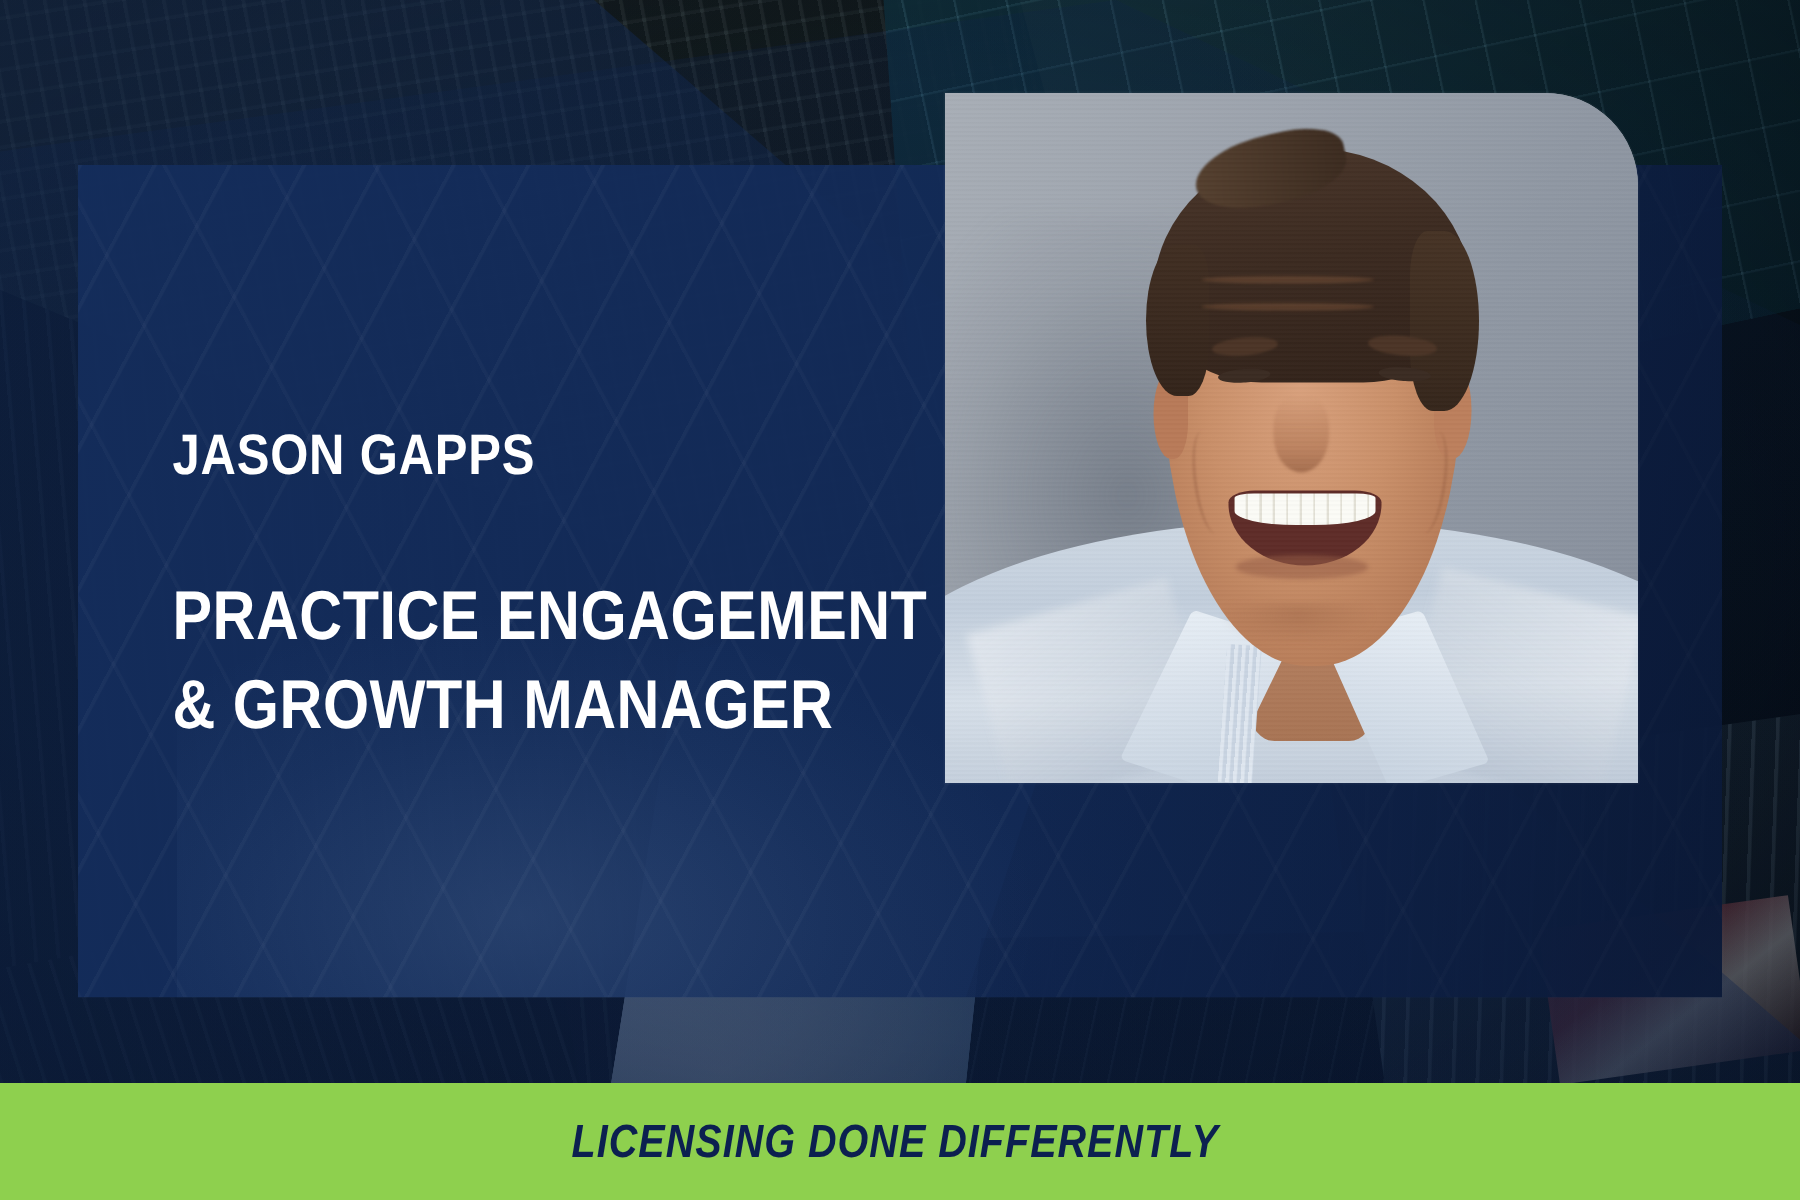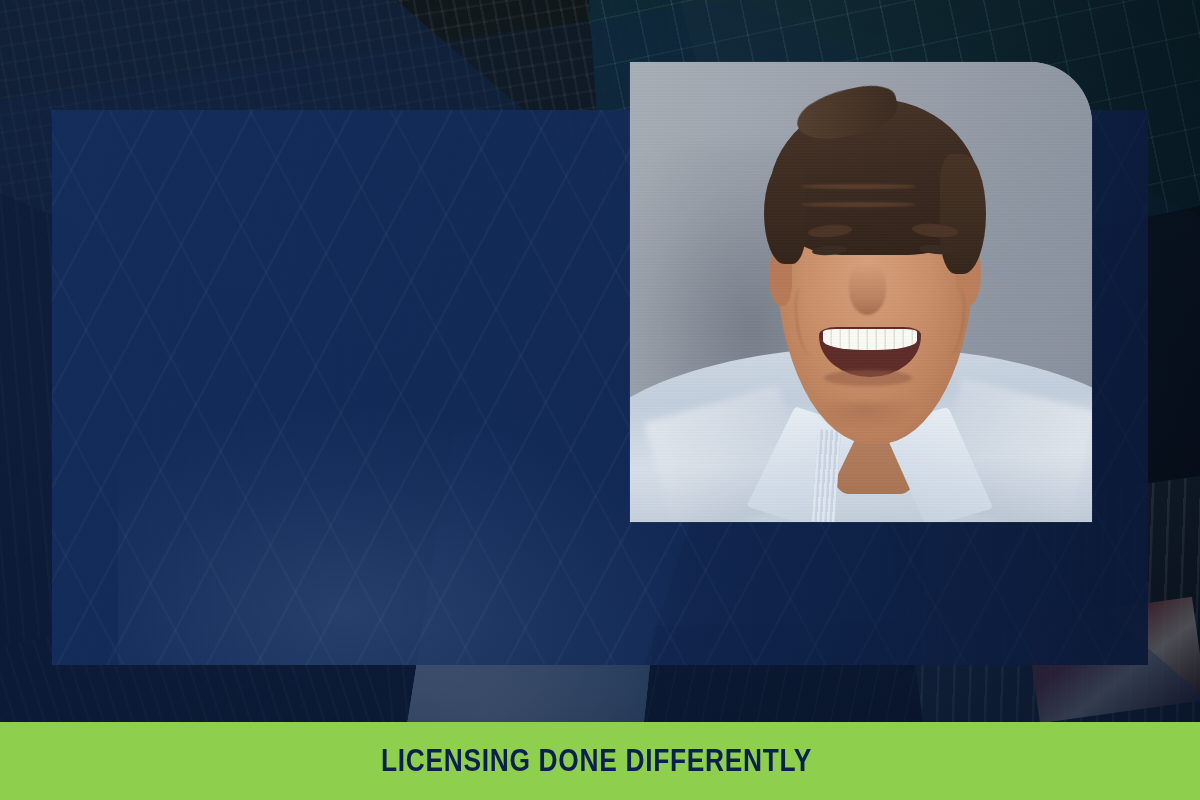--- a/index.html
+++ b/index.html
@@ -626,20 +626,21 @@
   .footer {
     position: absolute;
     left: 0;
     bottom: 0;
     width: 1200px;
     height: 78px;
     background: #8ed04e;
     display: flex;
     align-items: center;
     justify-content: center;
+    font-style: italic;
   }
   .footer-text {
     font-family: "Liberation Sans Narrow", "Liberation Sans", "DejaVu Sans Condensed", sans-serif;
     font-weight: 700;
     font-size: 31px;
     letter-spacing: 0.8px;
     color: #0c2050;
     text-transform: uppercase;
     transform: scaleX(0.85);
     white-space: nowrap;
@@ -669,20 +670,27 @@
 
   <div class="diag-overlay"></div>
   <div class="diag-overlay2"></div>
 
   <div class="panel">
     <div class="panel-tex"></div>
     <div class="panel-glow"></div>
     <div class="panel-wedge"></div>
   </div>
 
+  <div class="text-block">
+    <h1 class="headline-name">JASON GAPPS</h1>
+    <h2 class="headline-role">
+      <span class="line">PRACTICE ENGAGEMENT</span>
+      <span class="line">&amp; GROWTH MANAGER</span>
+    </h2>
+  </div>
 
   <div class="headshot">
     <div class="hs-wall"></div>
     <div class="hs-wall-shadow"></div>
     <div class="hs-shirt"></div>
     <div class="hs-shirt-fold-l"></div>
     <div class="hs-shirt-fold-r"></div>
     <div class="hs-neck"></div>
     <div class="hs-collar-l"></div>
     <div class="hs-collar-r"></div>

